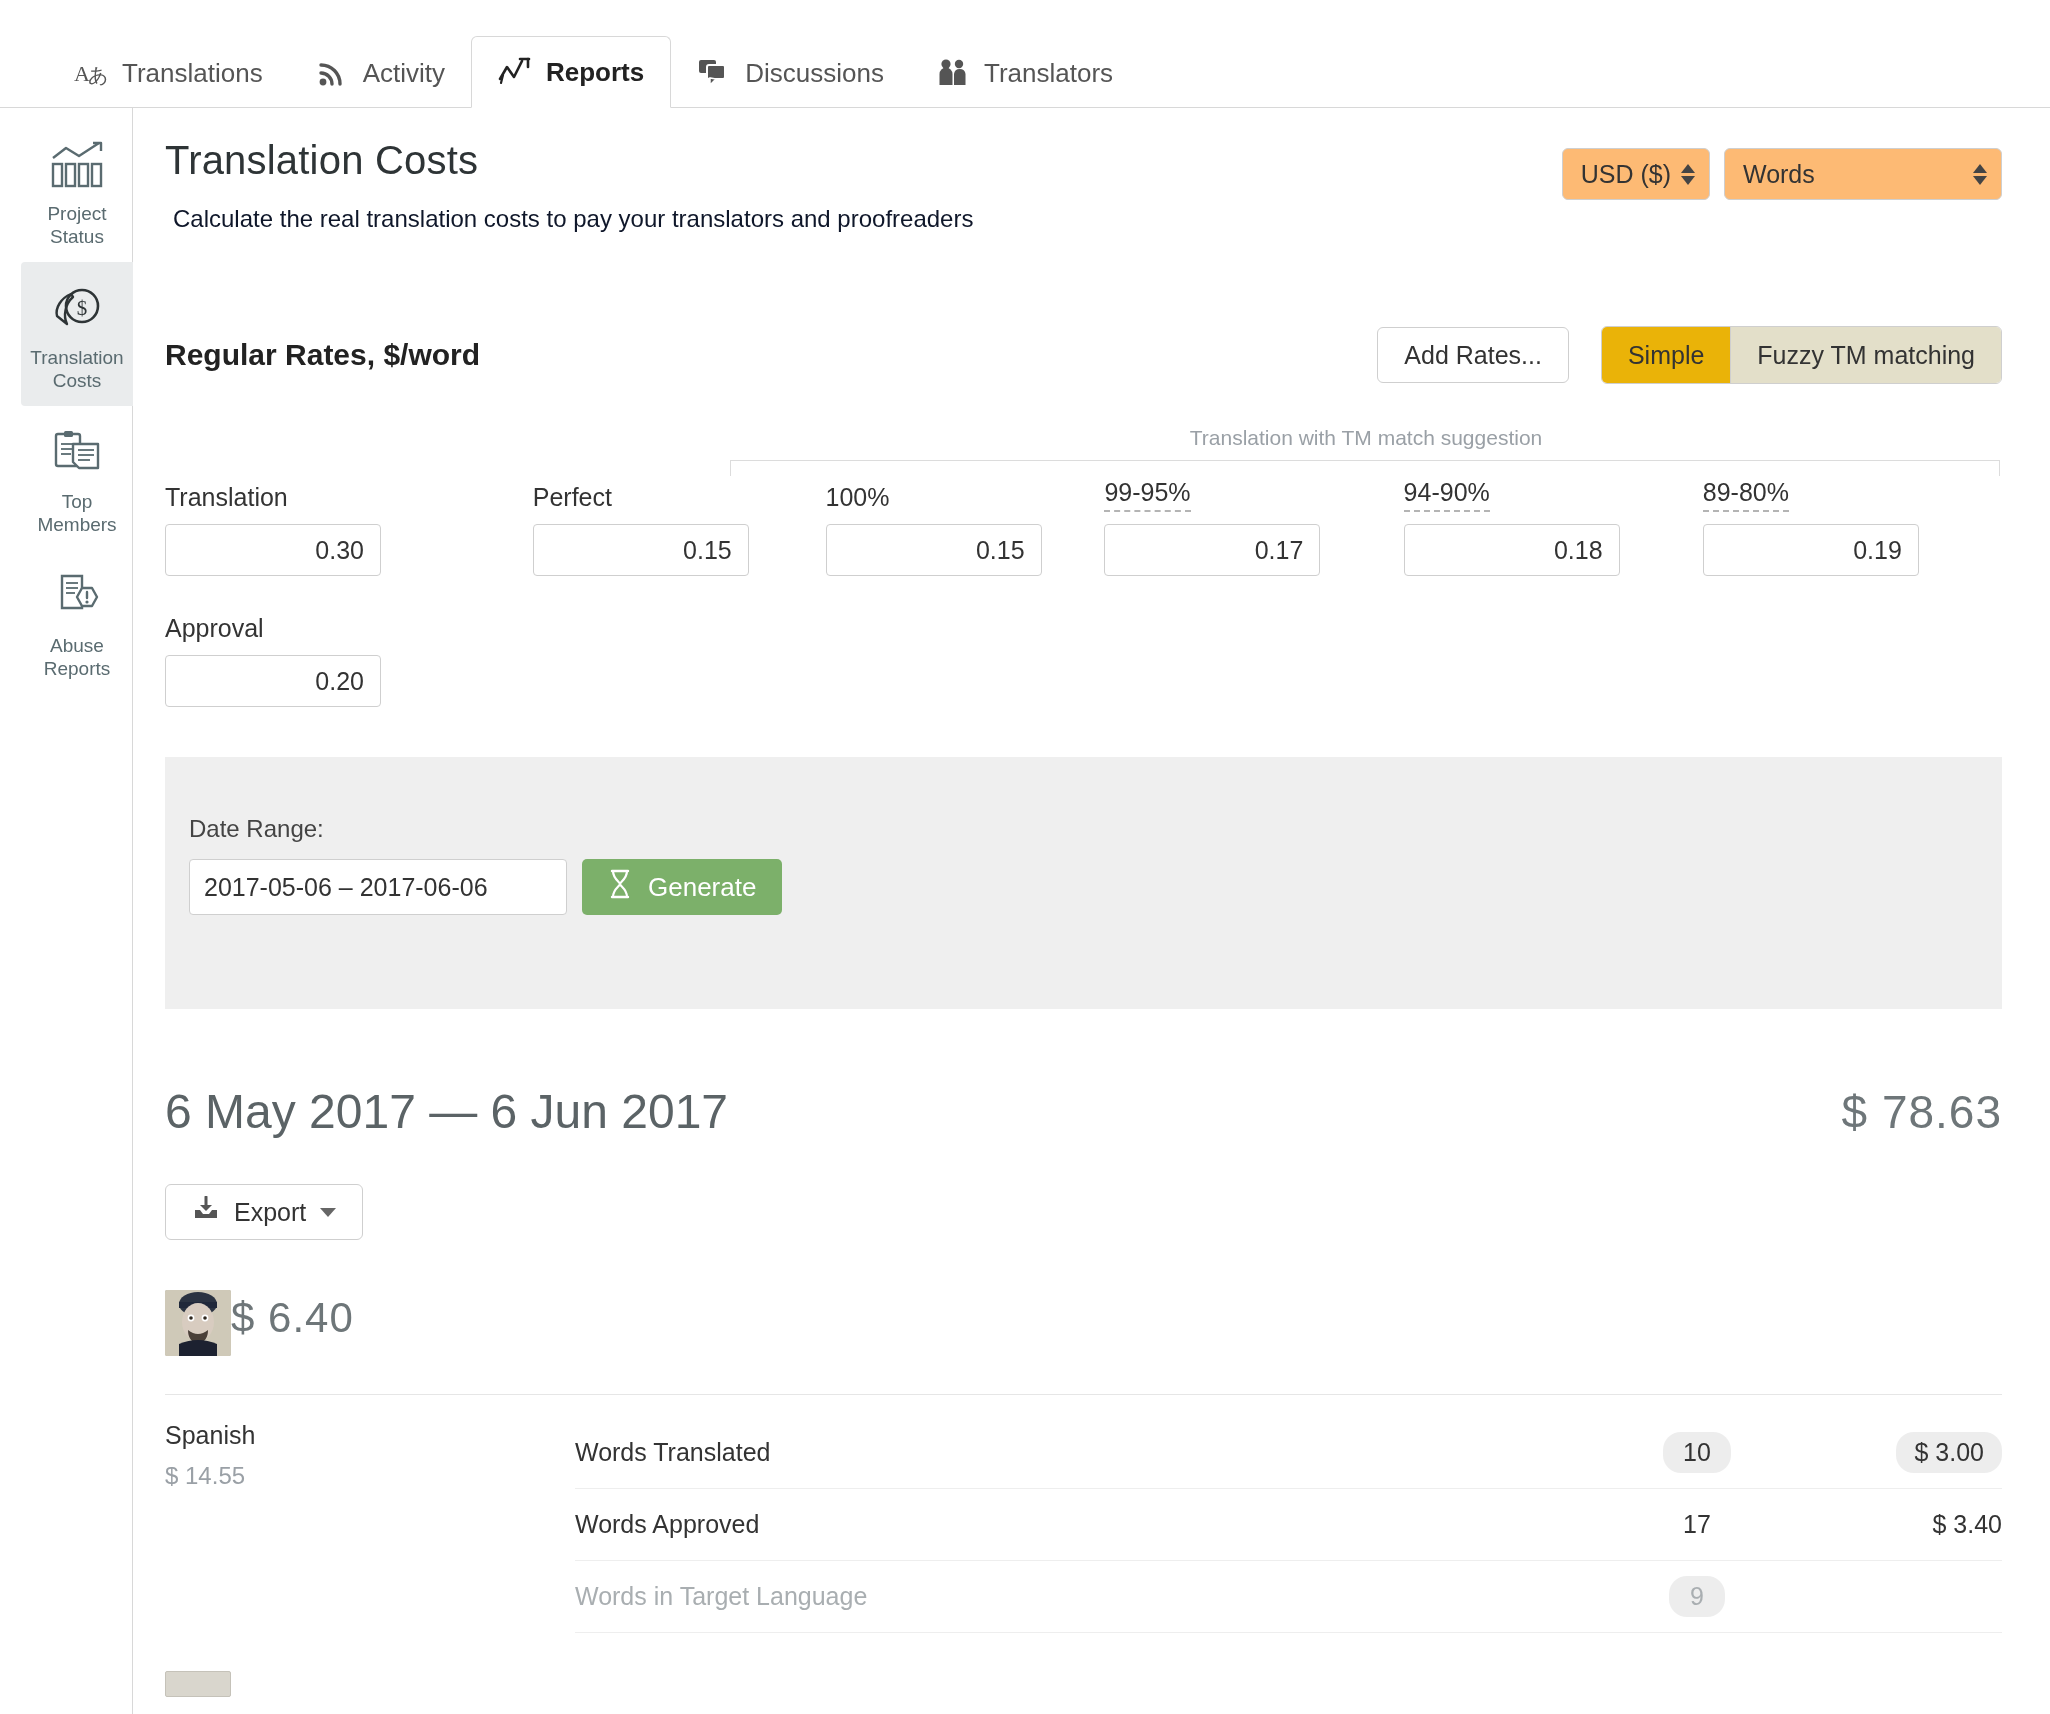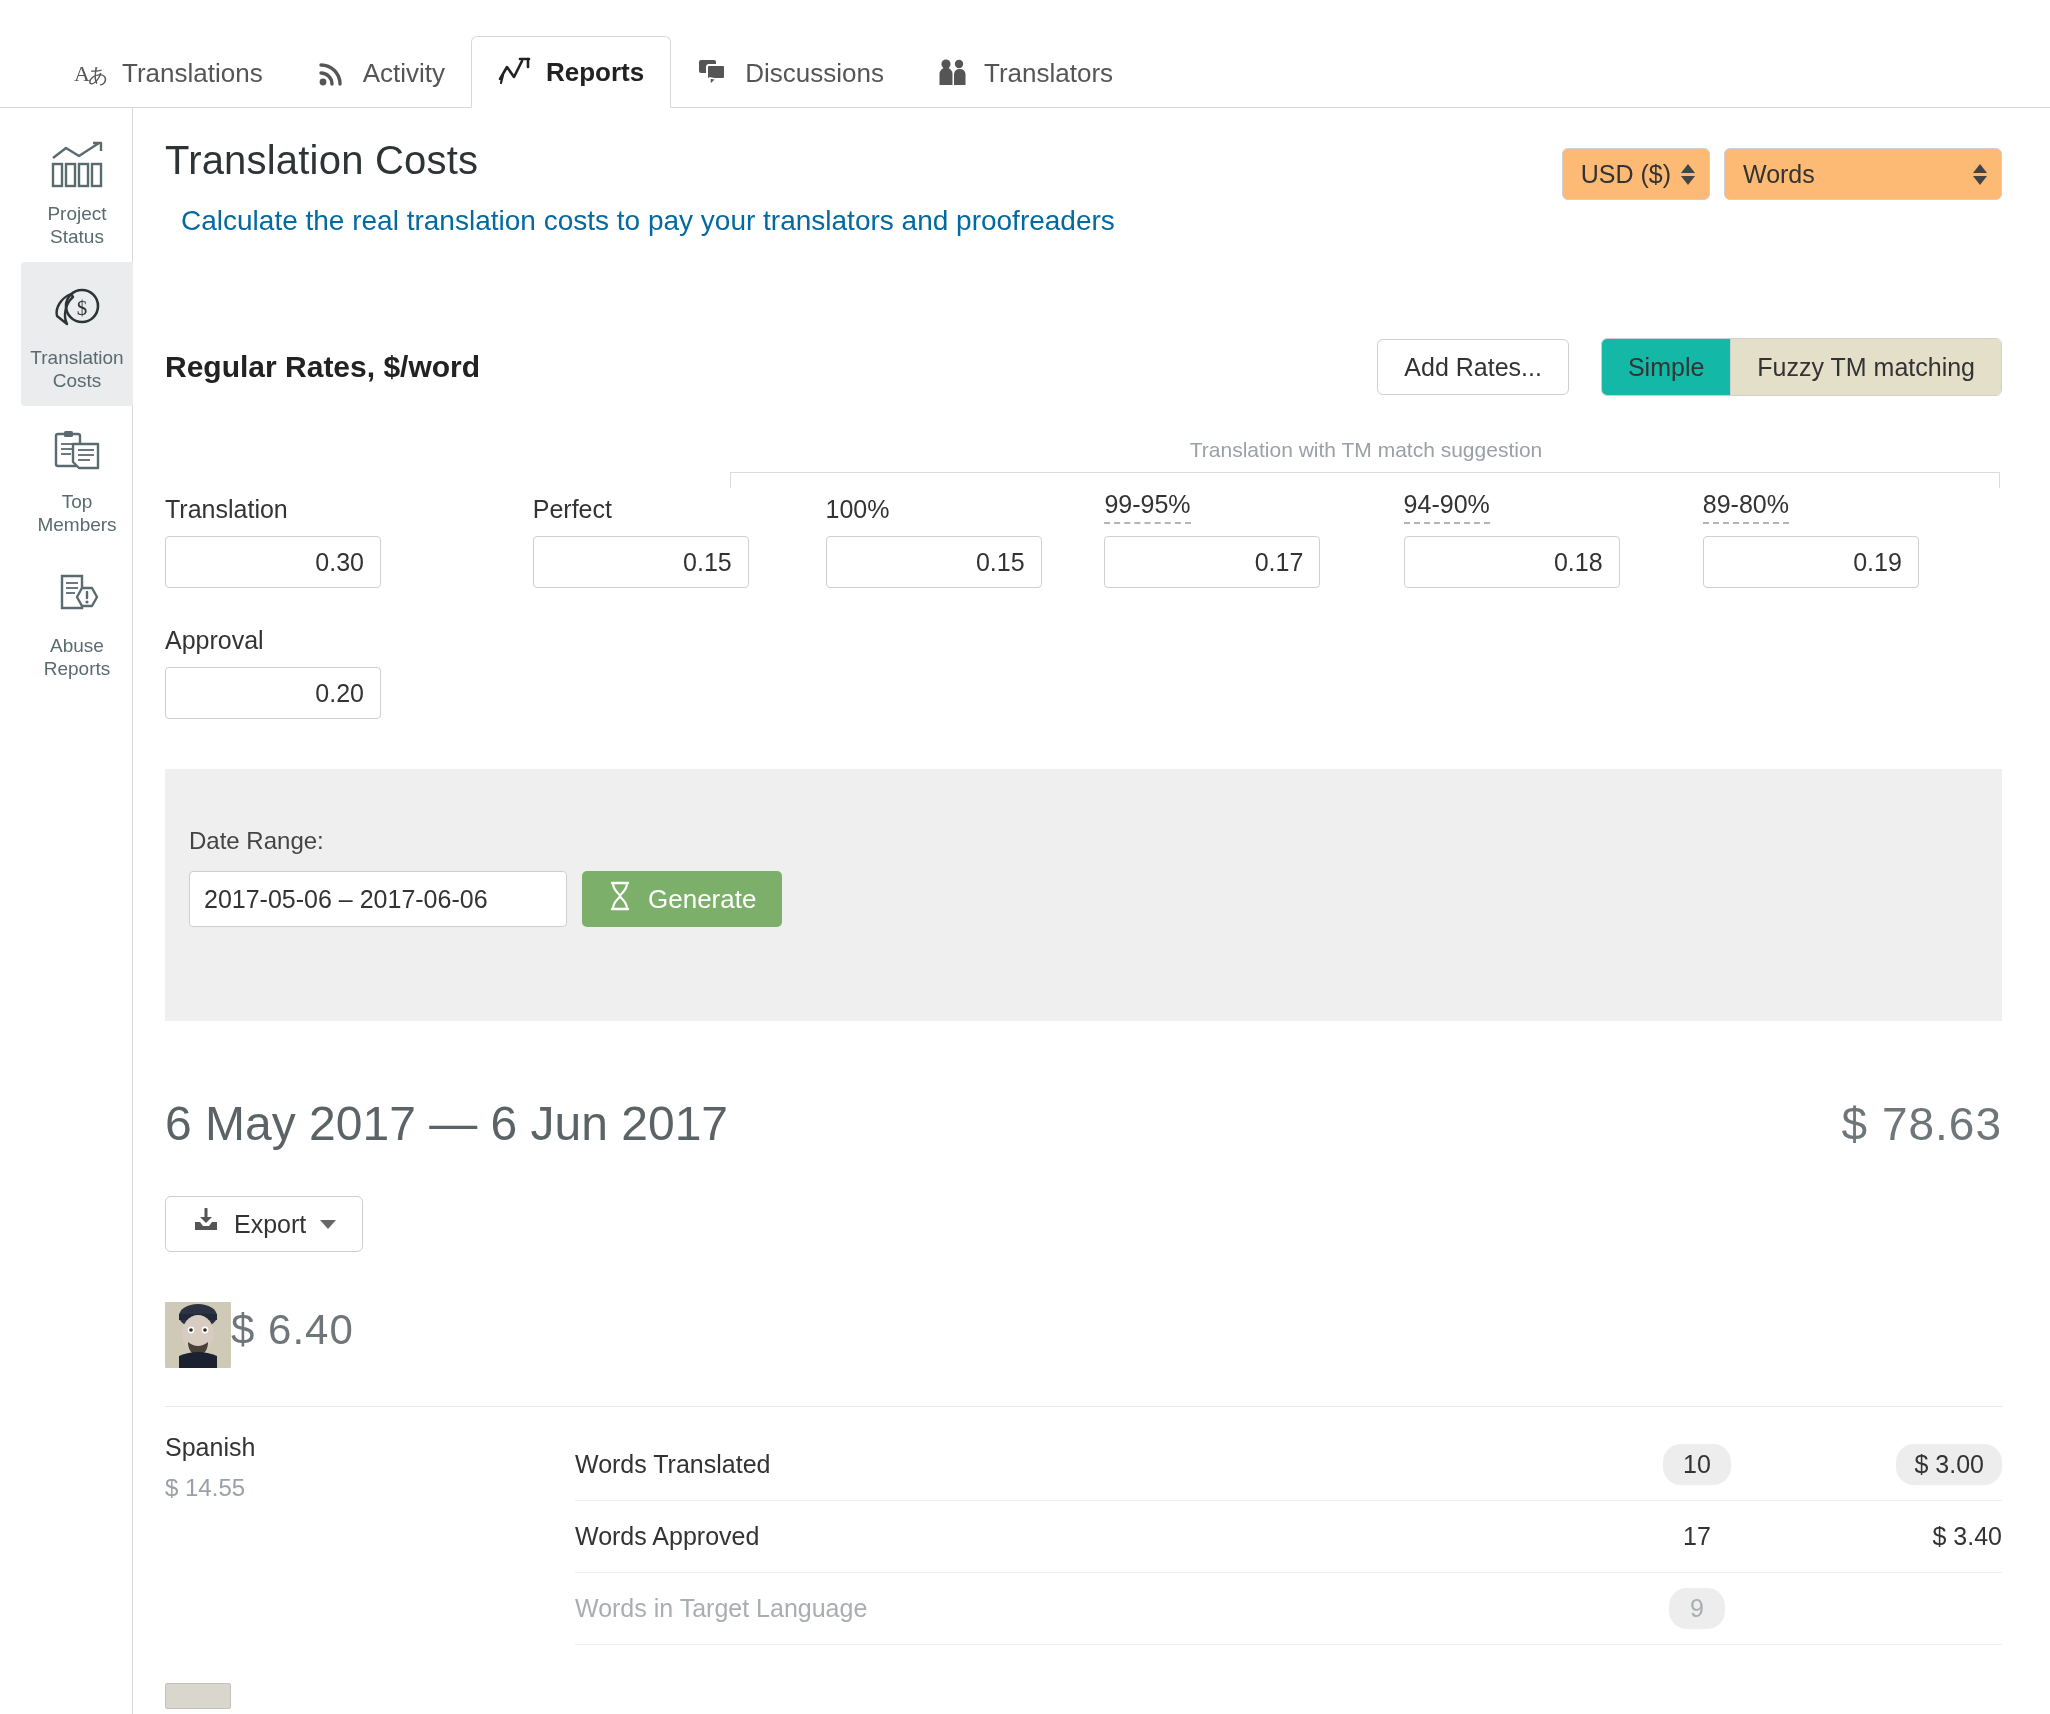--- a/index.html
+++ b/index.html
@@ -74,21 +74,21 @@
 
   
   .main { flex: 1 1 auto; padding: 0 48px 0 32px; position: relative; min-width: 0; }
 
   .page-head { display: flex; align-items: flex-start; padding-top: 30px; }
   .page-head-left { flex: 1 1 auto; }
   h1.page-title {
     font-size: 40px; font-weight: normal; color: #2e3436;
     margin: 0 0 22px 0; letter-spacing: .2px;
   }
-  .page-sub { font-size: 28px; color: #0369a1; margin: 16px; }
+  .page-sub { font-size: 24px; color: #0f172a; margin: 8px; }
 
   .head-controls { display: flex; gap: 14px; padding-top: 10px; }
   .select-box {
     border: 1px solid #cfcfcf; border-radius: 6px; background: #fdba74;
     height: 52px; display: flex; align-items: center; padding: 0 14px 0 18px;
     font-size: 25px; color: #333; cursor: pointer; gap: 10px;
   }
   .select-box.wide { width: 278px; justify-content: space-between; }
   .spin { display: inline-flex; flex-direction: column; gap: 3px; }
   .spin i { width: 0; height: 0; border-left: 7px solid transparent; border-right: 7px solid transparent; display:block;}
@@ -100,21 +100,21 @@
   h2.rates-title { font-size: 30px; font-weight: bold; color: #222; margin: 0; flex: 1 1 auto; }
   .btn {
     border: 1px solid #cfcfcf; background: #fff; border-radius: 6px;
     height: 56px; padding: 0 26px; font-size: 25px; color: #333;
     display: inline-flex; align-items: center; cursor: pointer;
     font-family: "Liberation Sans", sans-serif;
   }
   .seg { display: inline-flex; margin-left: 32px; border: 1px solid #cfcfcf; border-radius: 6px; overflow: hidden; }
   .seg > div {
     height: 56px; padding: 0 26px; font-size: 25px; display: flex; align-items: center;
-    background: #14b8a6; cursor: pointer; color: #333;
+    background: #eab308; cursor: pointer; color: #333;
   }
   .seg > div + div { border-left: 1px solid #cfcfcf; }
   .seg > div.on { background: #e3dfc9; }
 
   
   .rates-area { margin-top: 42px; position: relative; }
   .tm-caption {
     position: absolute; top: 0; left: 565px; right: 0;
     text-align: center; font-size: 21px; color: #9aa0a6;
   }

